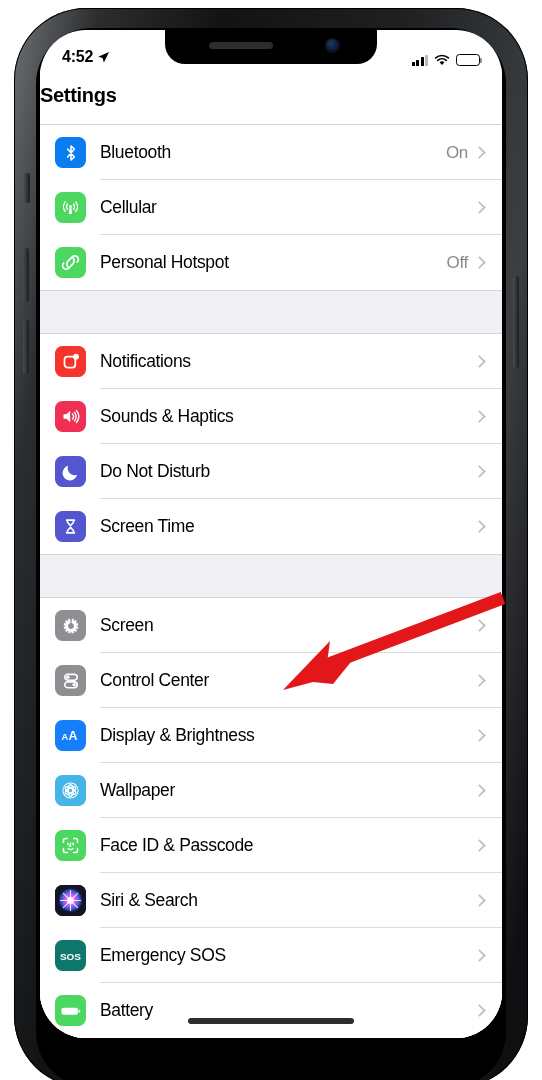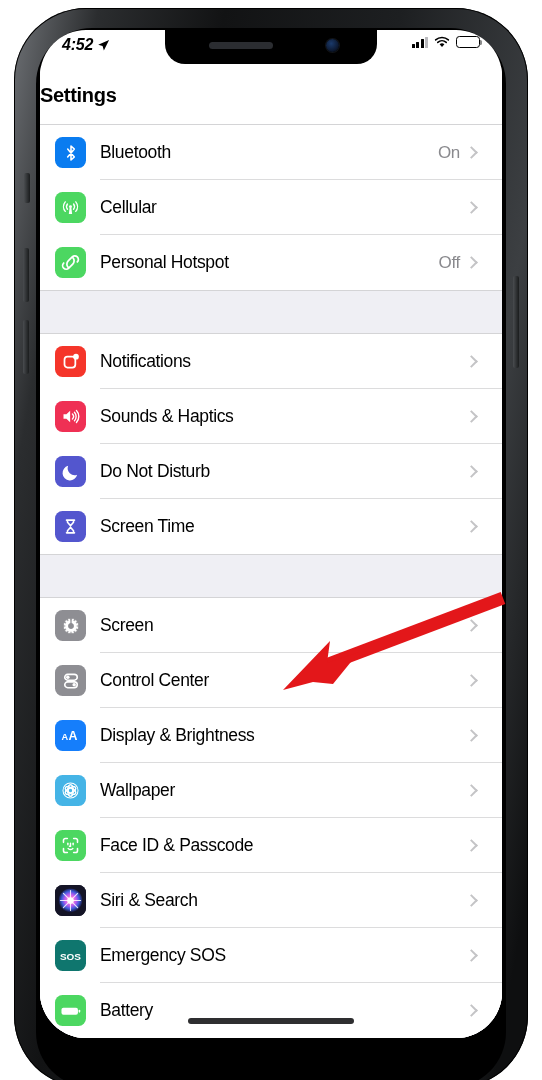--- a/index.html
+++ b/index.html
@@ -55,23 +55,22 @@
     position:absolute; right:38px; top:9px; width:13px; height:13px;
     border-radius:50%;
     background:radial-gradient(circle at 40% 35%,#1b3a6b 0%,#0d1a33 60%,#000 100%);
     box-shadow:0 0 0 1px #121418;
   }
 
   
   #status-bar{
     position:absolute; top:0; left:0; width:462px; height:36px;
     z-index:35;
-    display:flex; align-items:flex-start; justify-content:space-between;
+    display:flex; align-items:flex-end; justify-content:space-between;
     padding:6px 22px 0 22px;
-    font-style:italic;
   }
   #status-left{ display:flex; align-items:center; gap:4px; }
   #status-time{ font-size:16px; font-weight:600; color:#000; letter-spacing:-0.2px; }
   #status-right{ display:flex; align-items:center; gap:6px; }
 
   .loc-arrow{ display:block; }
   .bars{ display:flex; align-items:flex-end; gap:1.5px; height:11px; }
   .bars i{ display:block; width:3px; background:#000; border-radius:0.5px; }
   .bars i:nth-child(1){ height:4px; }
   .bars i:nth-child(2){ height:6px; }
@@ -122,21 +121,21 @@
     width:31px; height:31px; border-radius:7.5px;
     flex:0 0 31px;
     display:flex; align-items:center; justify-content:center;
     overflow:hidden;
   }
   .row-label{
     margin-left:14px; font-size:17.5px; color:#000;
     letter-spacing:-0.35px; white-space:nowrap;
   }
   .row-right{
-    margin-left:auto; display:flex; align-items:center; gap:7px; padding-right:24px;
+    margin-left:auto; display:flex; align-items:center; gap:7px; padding-right:16px;
   }
   .row-value{ font-size:17px; color:#8a8a8e; letter-spacing:-0.3px; }
   .chevron{
     width:9px; height:9px;
     border-right:2.1px solid #c4c4c6;
     border-top:2.1px solid #c4c4c6;
     transform:rotate(45deg);
     margin-right:2px;
   }
 

